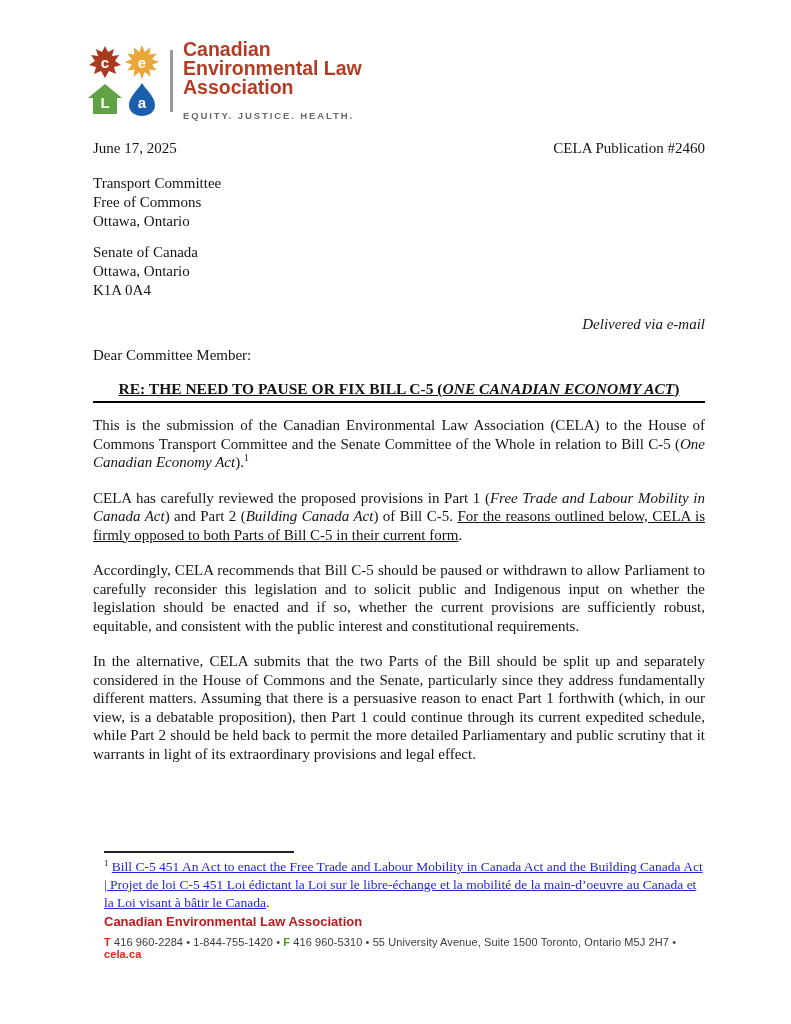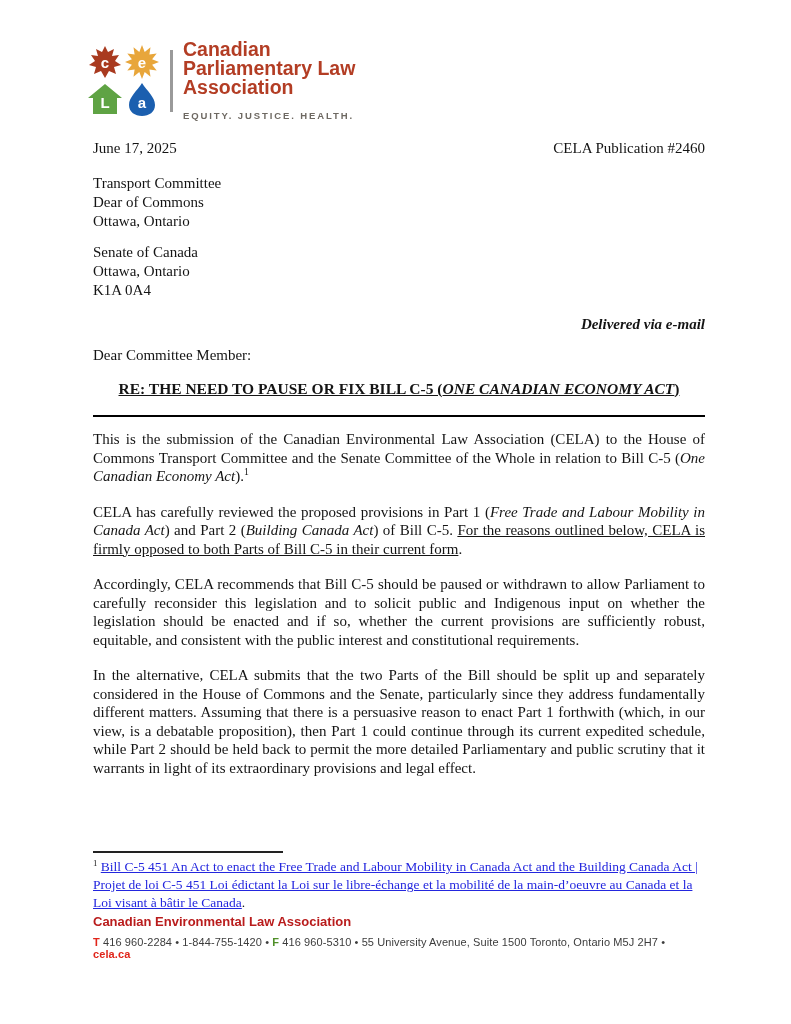--- a/index.html
+++ b/index.html
@@ -16,28 +16,28 @@
   .tile.low .ltr{padding-top:7px;}
   .vbar{width:3px;height:62px;background:#9a9a9a;margin:0 10px 0 11px;}
   .brand-line{font-family:"Liberation Sans",sans-serif;font-weight:bold;font-size:19.5px;
               line-height:19px;color:#B33D24;}
   .tagline{font-family:"Liberation Sans",sans-serif;font-weight:bold;font-size:9.5px;
            letter-spacing:1.9px;color:#6E6962;margin-top:13px;}
   
   .head-row{display:flex;justify-content:space-between;align-items:baseline;margin-bottom:17px;}
   .addr{line-height:19px;}
   .addr.first{margin-bottom:12px;}
-  .delivery{text-align:right;font-weight:bold;font-style:italic;margin-top:16px;}
+  .delivery{text-align:right;font-weight:normal;font-style:italic;margin-top:16px;}
   .salutation{margin-top:14px;}
   .subject{margin-top:16px;text-align:center;font-weight:bold;font-size:15.5px;
-           border-bottom:2.5px solid #000;padding-bottom:17px;}
+           border-bottom:2.5px solid #000;padding-bottom:3px;}
   .para{margin:17px 0 0 0;text-align:justify;line-height:18.5px;}
   .para.first{margin-top:13px;}
   
-  .bottom{position:absolute;left:93px;right:86px;bottom:64px;}
+  .bottom{position:absolute;left:104px;right:86px;bottom:64px;}
   .fn-rule{width:190px;border-top:2px solid #222;margin-bottom:5px;}
   .footnote{margin:0;font-size:13.5px;line-height:18px;text-align:left;}
   .org-name{font-family:"Liberation Sans",sans-serif;font-weight:bold;font-size:13px;
             color:#b91c1c;margin-top:2px;}
   .contact{font-family:"Liberation Sans",sans-serif;font-size:11px;color:#3C3C3C;
            margin-top:7px;letter-spacing:0.1px;}
   .contact .red{color:#E0251A;}
   .contact .green{color:#4F8F28;}
   
   .i{font-style:italic}.b{font-weight:bold}.u{text-decoration:underline}
@@ -72,34 +72,34 @@
       <div class="tile low">
         <svg viewBox="0 0 34 34" aria-hidden="true">
           <path d="M17 1 C12 9 4 15 4 23 C4 30 10 34 17 34 C24 34 30 30 30 23 C30 15 22 9 17 1 Z" fill="#1B5FAF"></path>
         </svg>
         <span class="ltr">a</span>
       </div>
     </div>
     <div class="vbar"></div>
     <div>
       <div class="brand-line">Canadian</div>
-      <div class="brand-line">Parliamentary Law</div>
+      <div class="brand-line">Environmental Law</div>
       <div class="brand-line">Association</div>
       <div class="tagline">EQUITY. JUSTICE. HEALTH.</div>
     </div>
   </header>
 
   <div class="head-row">
     <span>June 17, 2025</span>
     <span>CELA Publication #2460</span>
   </div>
 
   <div class="addr first">
     <div>Transport Committee</div>
-    <div>Dear of Commons</div>
+    <div>Free of Commons</div>
     <div>Ottawa, Ontario</div>
   </div>
   <div class="addr">
     <div>Senate of Canada</div>
     <div>Ottawa, Ontario</div>
     <div>K1A 0A4</div>
   </div>
 
   <div class="delivery">Delivered via e-mail</div>
 

